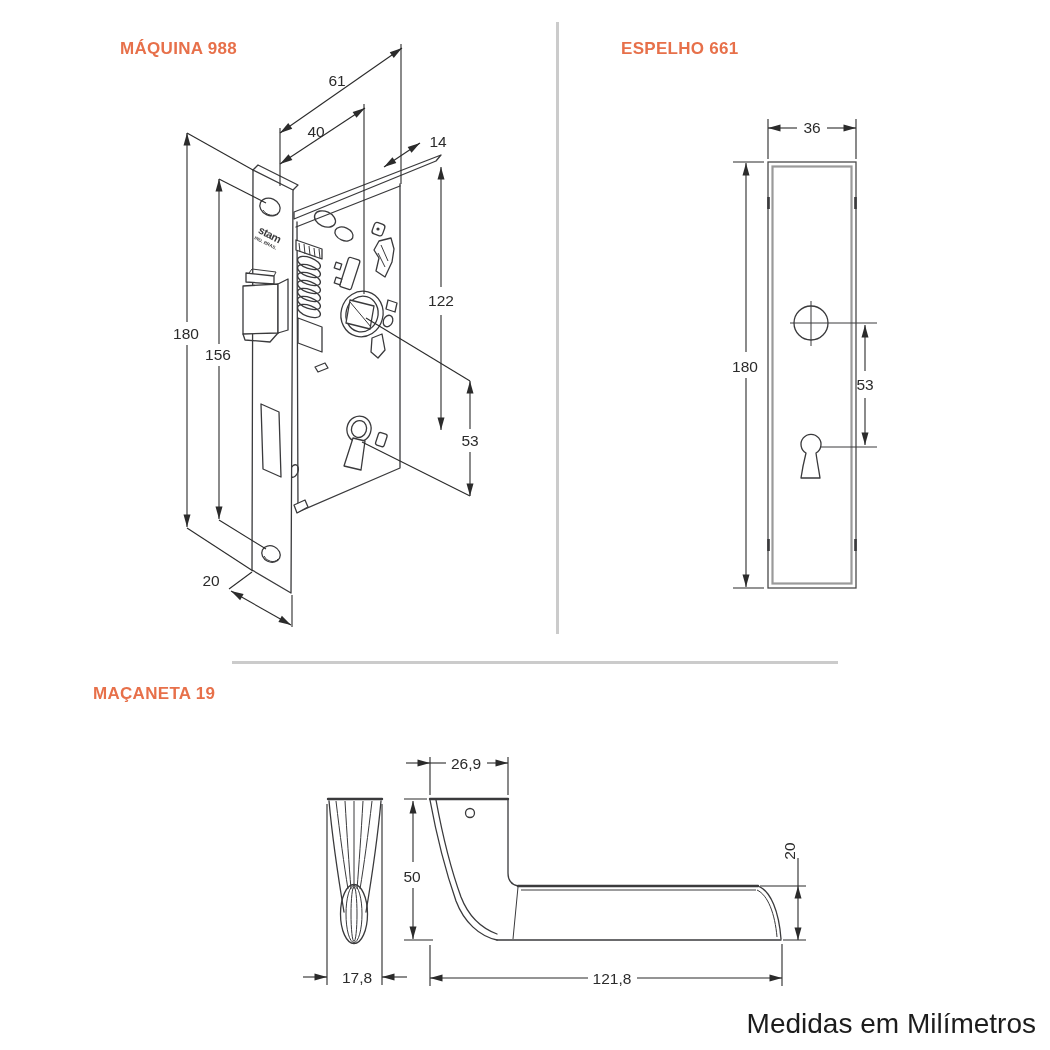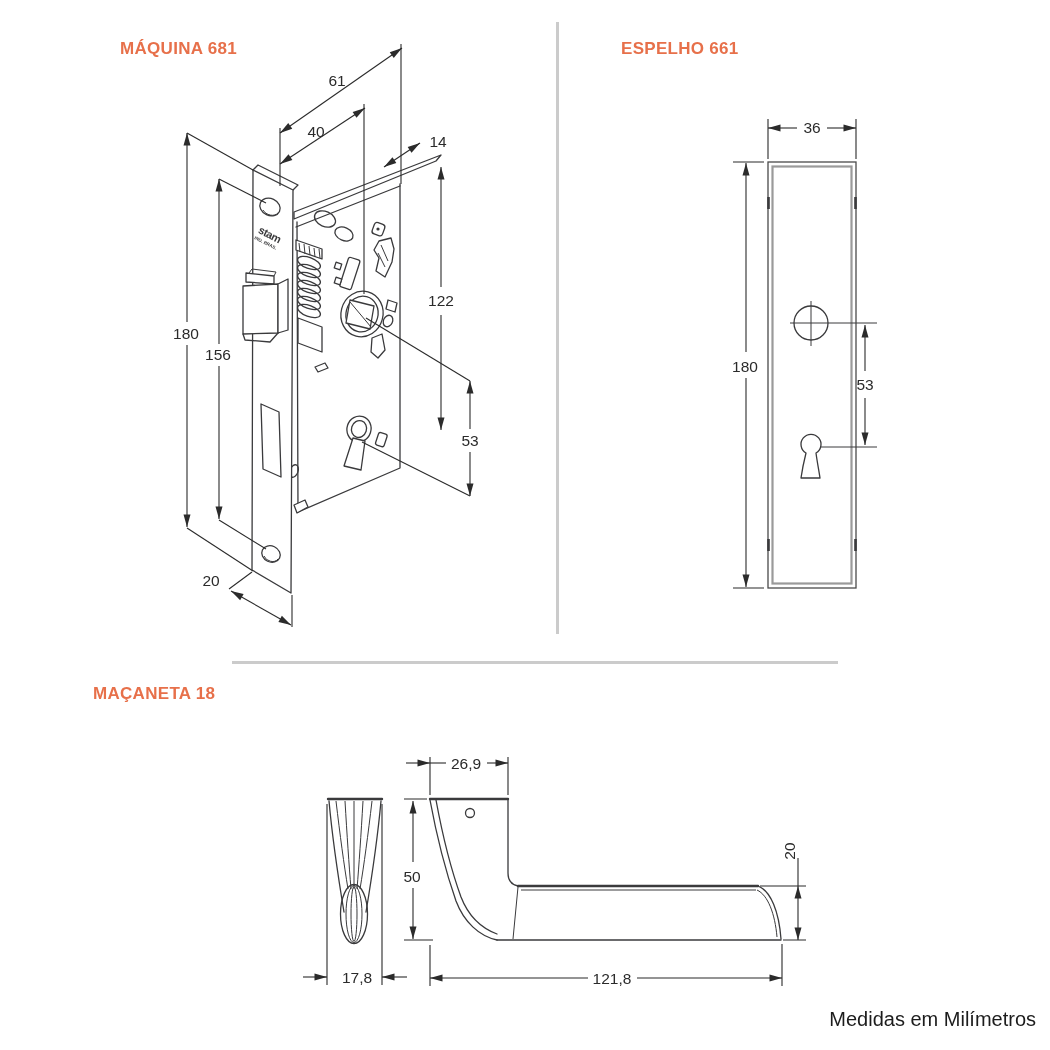--- a/index.html
+++ b/index.html
@@ -4,37 +4,37 @@
 <style>
   html,body{margin:0;padding:0;background:#ffffff;}
   #canvas{position:relative;width:1050px;height:1050px;background:#ffffff;overflow:hidden;
           font-family:"Liberation Sans", sans-serif;}
   .sec-title{position:absolute;font-size:17px;font-weight:bold;letter-spacing:.3px;color:#e7704a;white-space:nowrap;}
   #title-maquina{left:120px;top:39px;}
   #title-espelho{left:621px;top:39px;}
   #title-macaneta{left:93px;top:684px;}
   .divider-v{position:absolute;left:556px;top:22px;width:3px;height:612px;background:#cbcbcb;}
   .divider-h{position:absolute;left:232px;top:661px;width:606px;height:3px;background:#cbcbcb;}
-  #footer-note{position:absolute;top:1008px;right:14px;font-size:20px;color:#1c1c1c;white-space:nowrap;}
+  #footer-note{position:absolute;top:1008px;right:14px;font-size:28px;color:#1c1c1c;white-space:nowrap;}
   svg{position:absolute;left:0;top:0;}
   svg text{font-family:"Liberation Sans", sans-serif;font-size:15.5px;fill:#2b2b2b;}
   .ln{stroke:#3a3a3c;stroke-width:1.3;fill:none;stroke-linejoin:round;stroke-linecap:round;}
   .lnthick{stroke:#3a3a3c;stroke-width:2.4;fill:none;stroke-linejoin:round;stroke-linecap:round;}
   .lnthin{stroke:#3a3a3c;stroke-width:1;fill:none;}
   .wfill{fill:#ffffff;}
   .dim{stroke:#2b2b2b;stroke-width:1.1;fill:none;}
 </style>
 </head>
 <body>
 
 <div id="canvas">
 
-  <div id="title-maquina" class="sec-title">MÁQUINA 681</div>
+  <div id="title-maquina" class="sec-title">MÁQUINA 988</div>
   <div id="title-espelho" class="sec-title">ESPELHO 661</div>
-  <div id="title-macaneta" class="sec-title">MAÇANETA 18</div>
+  <div id="title-macaneta" class="sec-title">MAÇANETA 19</div>
 
   <div class="divider-v"></div>
   <div class="divider-h"></div>
 
   <div id="footer-note">Medidas em Milímetros</div>
 
   <svg width="1050" height="1050" viewBox="0 0 1050 1050">
     <defs>
       <marker id="arrE" markerUnits="userSpaceOnUse" markerWidth="14" markerHeight="10" refX="13" refY="5" orient="auto">
         <path d="M0.5,1.5 L13,5 L0.5,8.5 Z" fill="#2b2b2b"></path>

